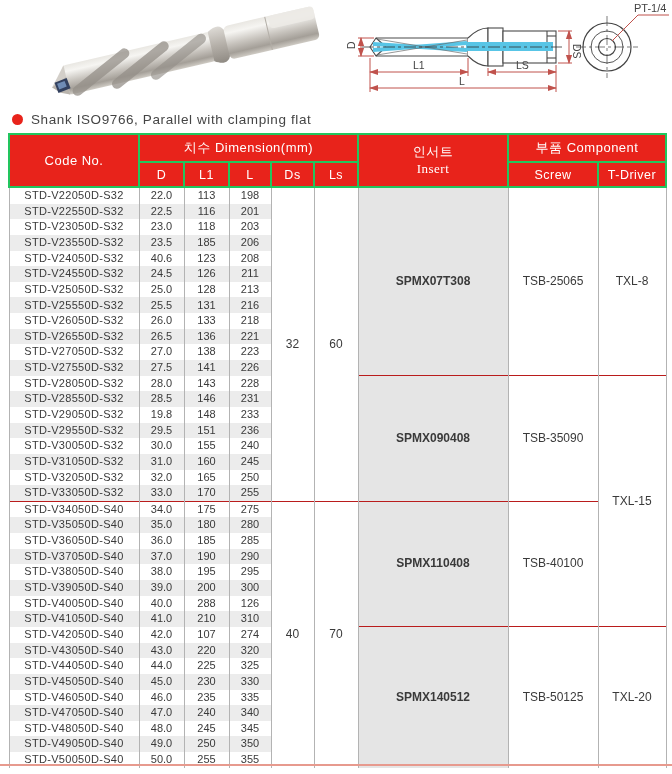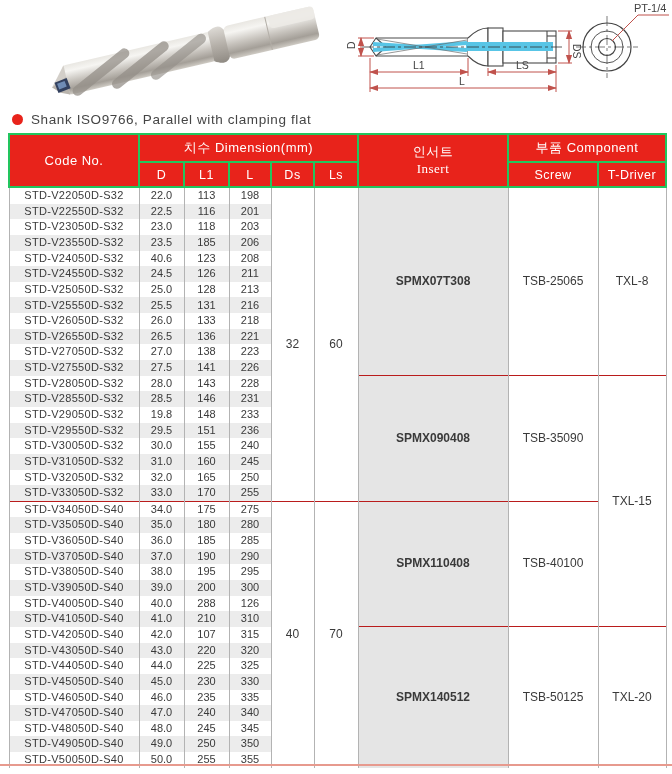--- a/index.html
+++ b/index.html
@@ -357,21 +357,21 @@
       <tr>
         <td class="plain code">STD-V41050D-S40</td>
         <td class="plain">41.0</td>
         <td class="plain">210</td>
         <td class="plain">310</td>
       </tr>
       <tr>
         <td class="plain code">STD-V42050D-S40</td>
         <td class="plain">42.0</td>
         <td class="plain">107</td>
-        <td class="plain">315</td>
+        <td class="plain">274</td>
         <td class="merge insert-bg gline" rowspan="9">SPMX140512</td>
         <td class="merge gline" rowspan="9">TSB-50125</td>
         <td class="merge gline" rowspan="9">TXL-20</td>
       </tr>
       <tr>
         <td class="plain code">STD-V43050D-S40</td>
         <td class="plain">43.0</td>
         <td class="plain">220</td>
         <td class="plain">320</td>
       </tr>

